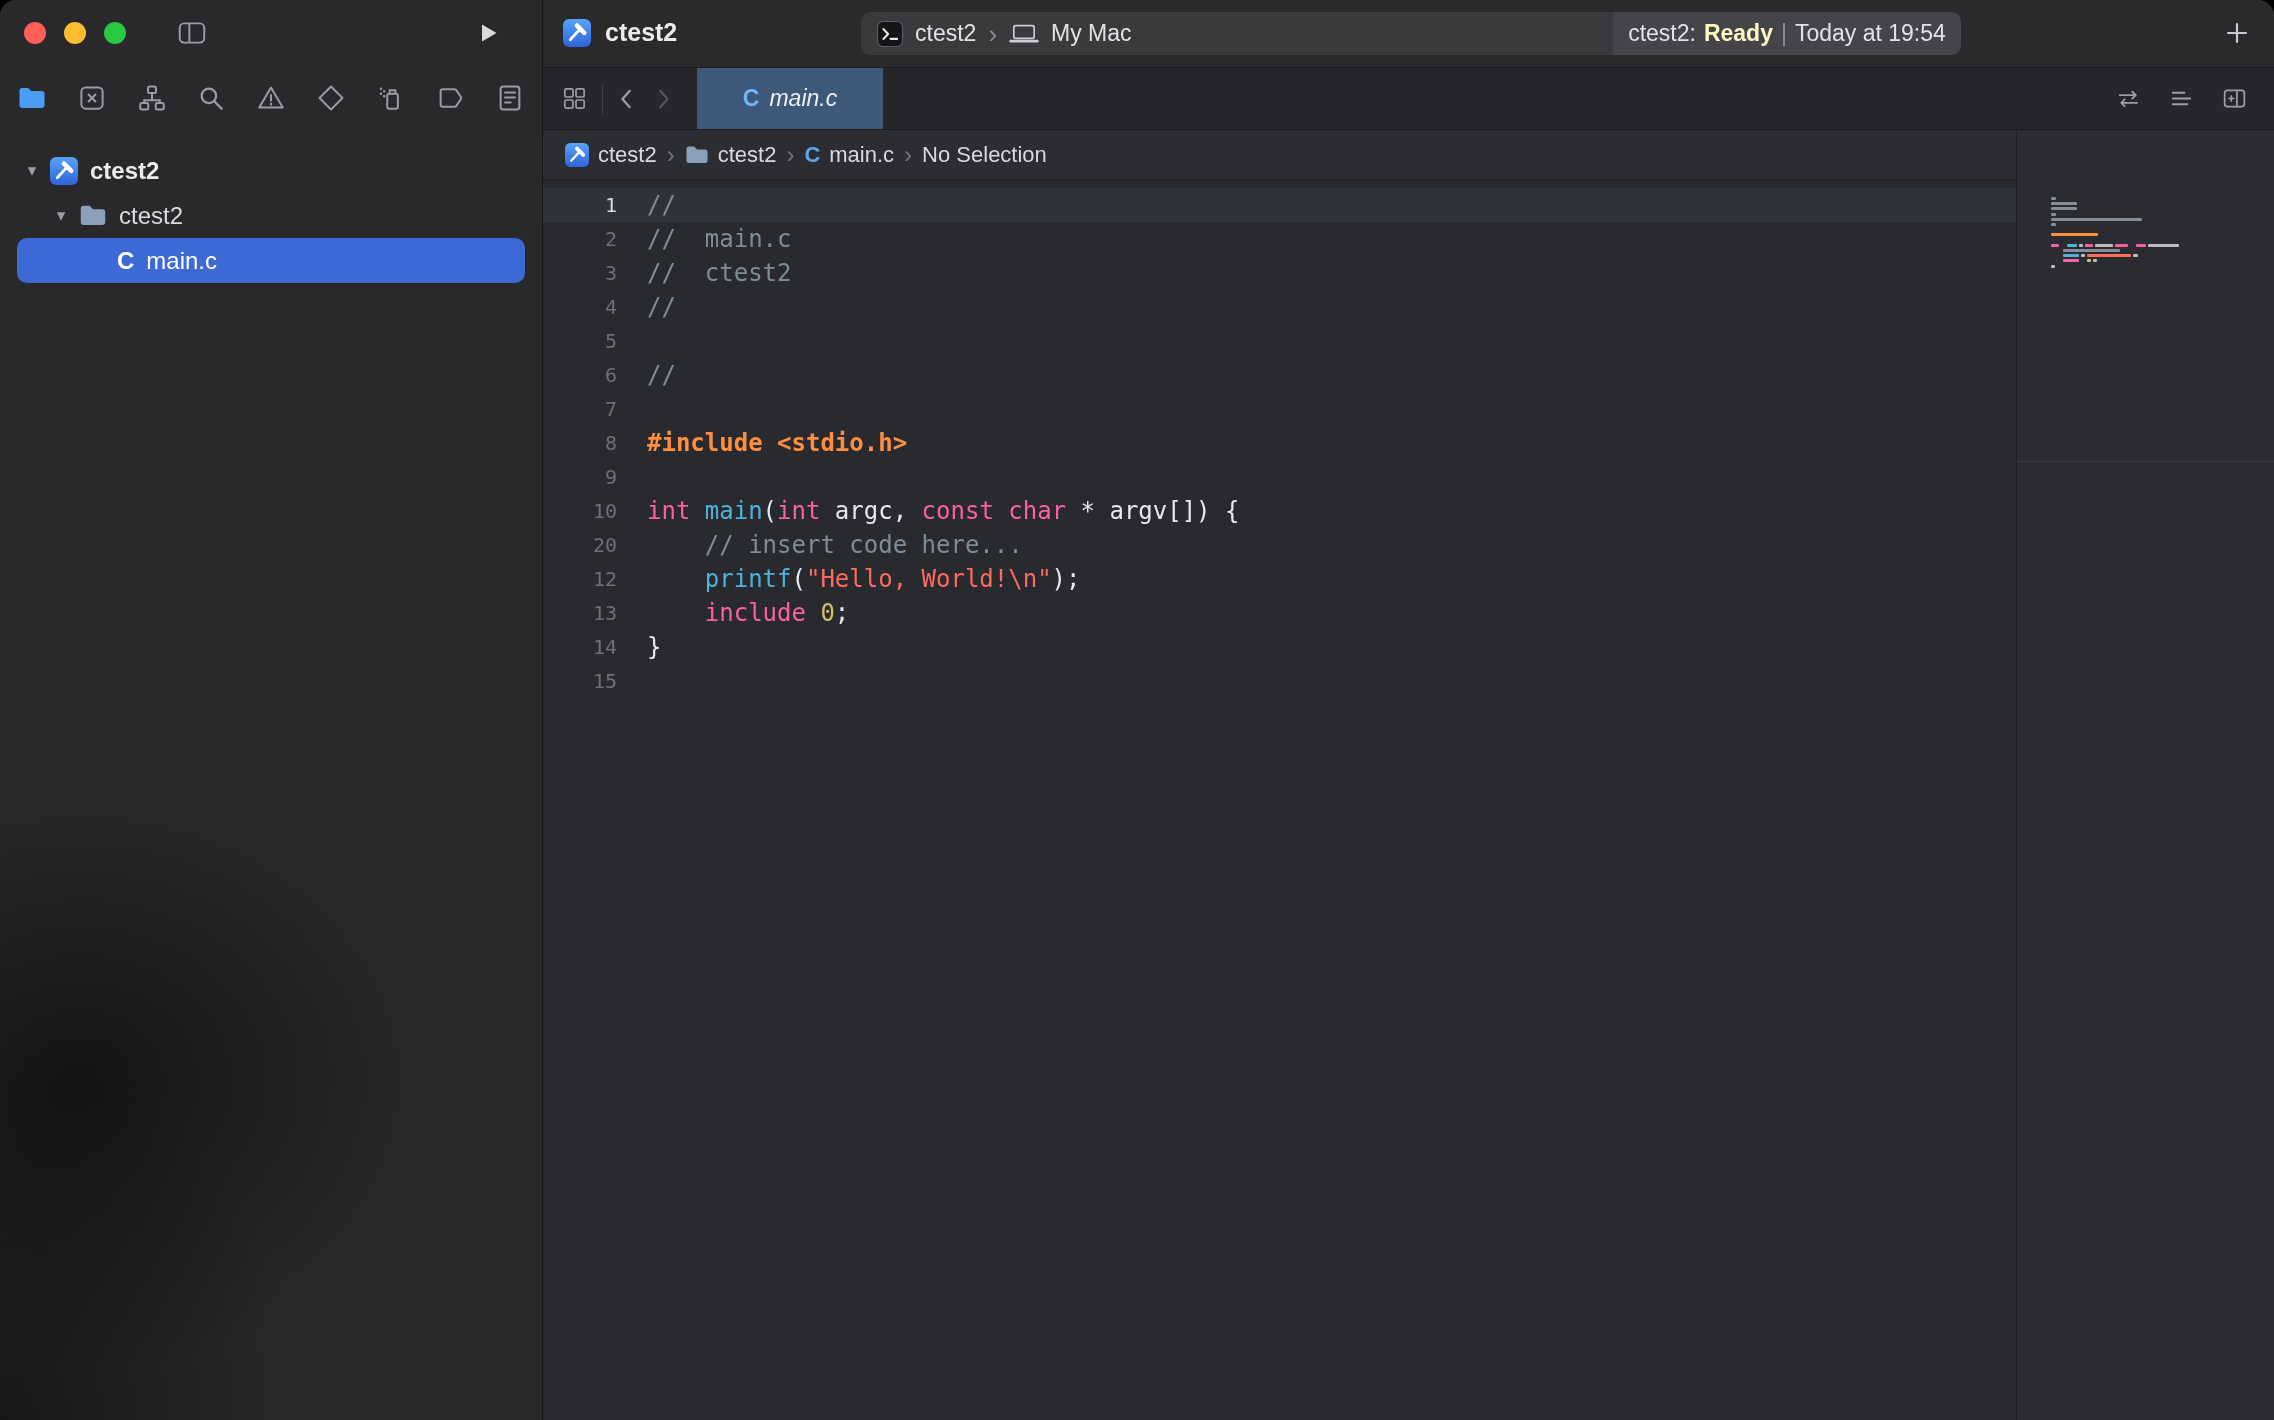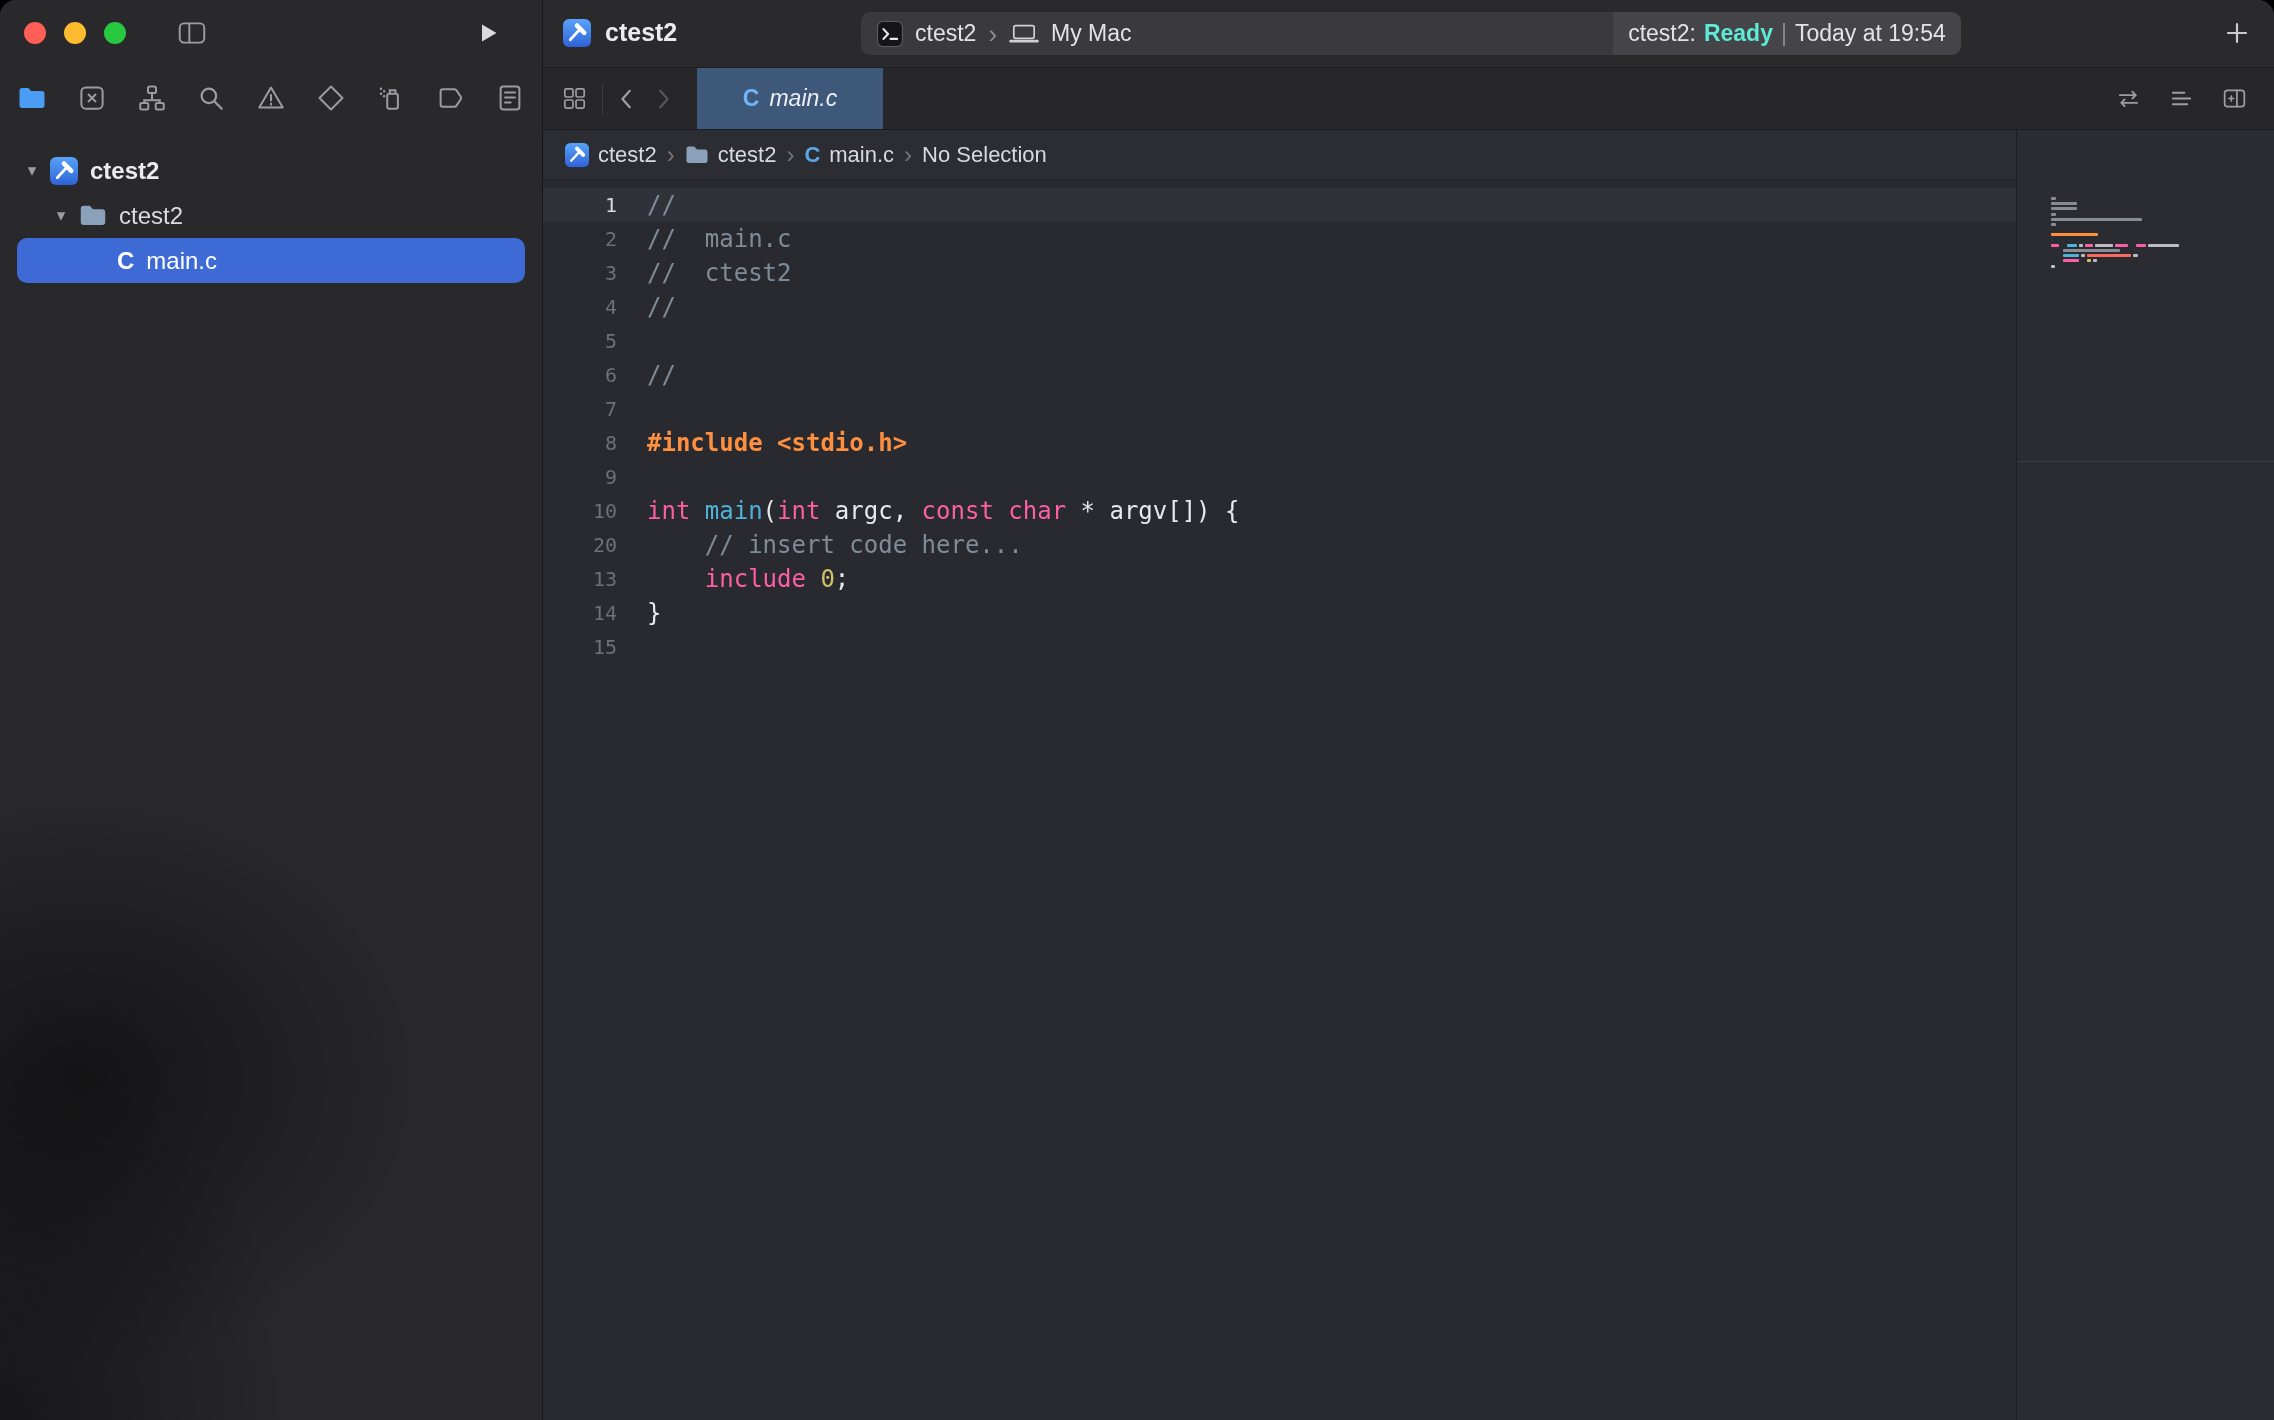--- a/index.html
+++ b/index.html
@@ -46,21 +46,21 @@
   .proj-badge svg{width:28px;height:28px}
   .win-title{position:absolute;left:62px;top:18px;font-size:25px;font-weight:700;color:#ececee}
   .scheme-bar{position:absolute;left:318px;top:12px;width:1100px;height:43px;border-radius:9px;overflow:hidden;display:flex}
   .scheme-left{flex:1;background:#3a3a3d;display:flex;align-items:center;gap:12px;padding:0 16px;font-size:23px;color:#e3e3e6}
   .s-icon{display:flex;align-items:center}
   .s-icon svg{width:26px;height:auto}
   .s-icon.mac svg{width:30px}
   .sep-chev{color:#8e8e93;font-size:26px;line-height:1}
   .sep-chev::before{content:"\203A"}
   .scheme-status{width:348px;background:#454549;display:flex;align-items:center;justify-content:center;gap:8px;font-size:23px;color:#e3e3e6;white-space:nowrap}
-  .st-bold{font-weight:700;color:#5eead4}
+  .st-bold{font-weight:700;color:#fef9c3}
   .st-dim{color:#8a8a90}
   .add{position:absolute;right:22px;top:18px;width:30px;height:30px}
   .add svg{width:30px;height:30px}
 
   .tabbar{height:63px;background:#27272b;border-top:1px solid #1d1d21;border-bottom:1px solid #1d1d21;display:flex;align-items:center}
   .tab-overview{margin-left:18px}
   .tab-overview svg{width:27px;height:27px}
   .tb-divider{width:1px;height:30px;background:#3d3d42;margin:0 14px}
   .nav-back svg,.nav-fwd svg{width:20px;height:24px}
   .nav-fwd{margin-left:16px}
@@ -391,20 +391,24 @@
           </div>
           <div class="code-line">
             <span class="ln">10</span>
             <span class="lt"><span class="tk-keyword">int</span><span class="tk-plain"> </span><span class="tk-func">main</span><span class="tk-plain">(</span><span class="tk-keyword">int</span><span class="tk-plain"> argc, </span><span class="tk-keyword">const</span><span class="tk-plain"> </span><span class="tk-keyword">char</span><span class="tk-plain"> * argv[]) {</span></span>
           </div>
           <div class="code-line">
             <span class="ln">20</span>
             <span class="lt"><span class="tk-plain">    </span><span class="tk-comment">// insert code here...</span></span>
           </div>
           <div class="code-line">
+            <span class="ln">12</span>
+            <span class="lt"><span class="tk-plain">    </span><span class="tk-func">printf</span><span class="tk-plain">(</span><span class="tk-string">"Hello, World!\n"</span><span class="tk-plain">);</span></span>
+          </div>
+          <div class="code-line">
             <span class="ln">13</span>
             <span class="lt"><span class="tk-plain">    </span><span class="tk-keyword">include</span><span class="tk-plain"> </span><span class="tk-number">0</span><span class="tk-plain">;</span></span>
           </div>
           <div class="code-line">
             <span class="ln">14</span>
             <span class="lt"><span class="tk-plain">}</span></span>
           </div>
           <div class="code-line">
             <span class="ln">15</span>
             <span class="lt"></span>

